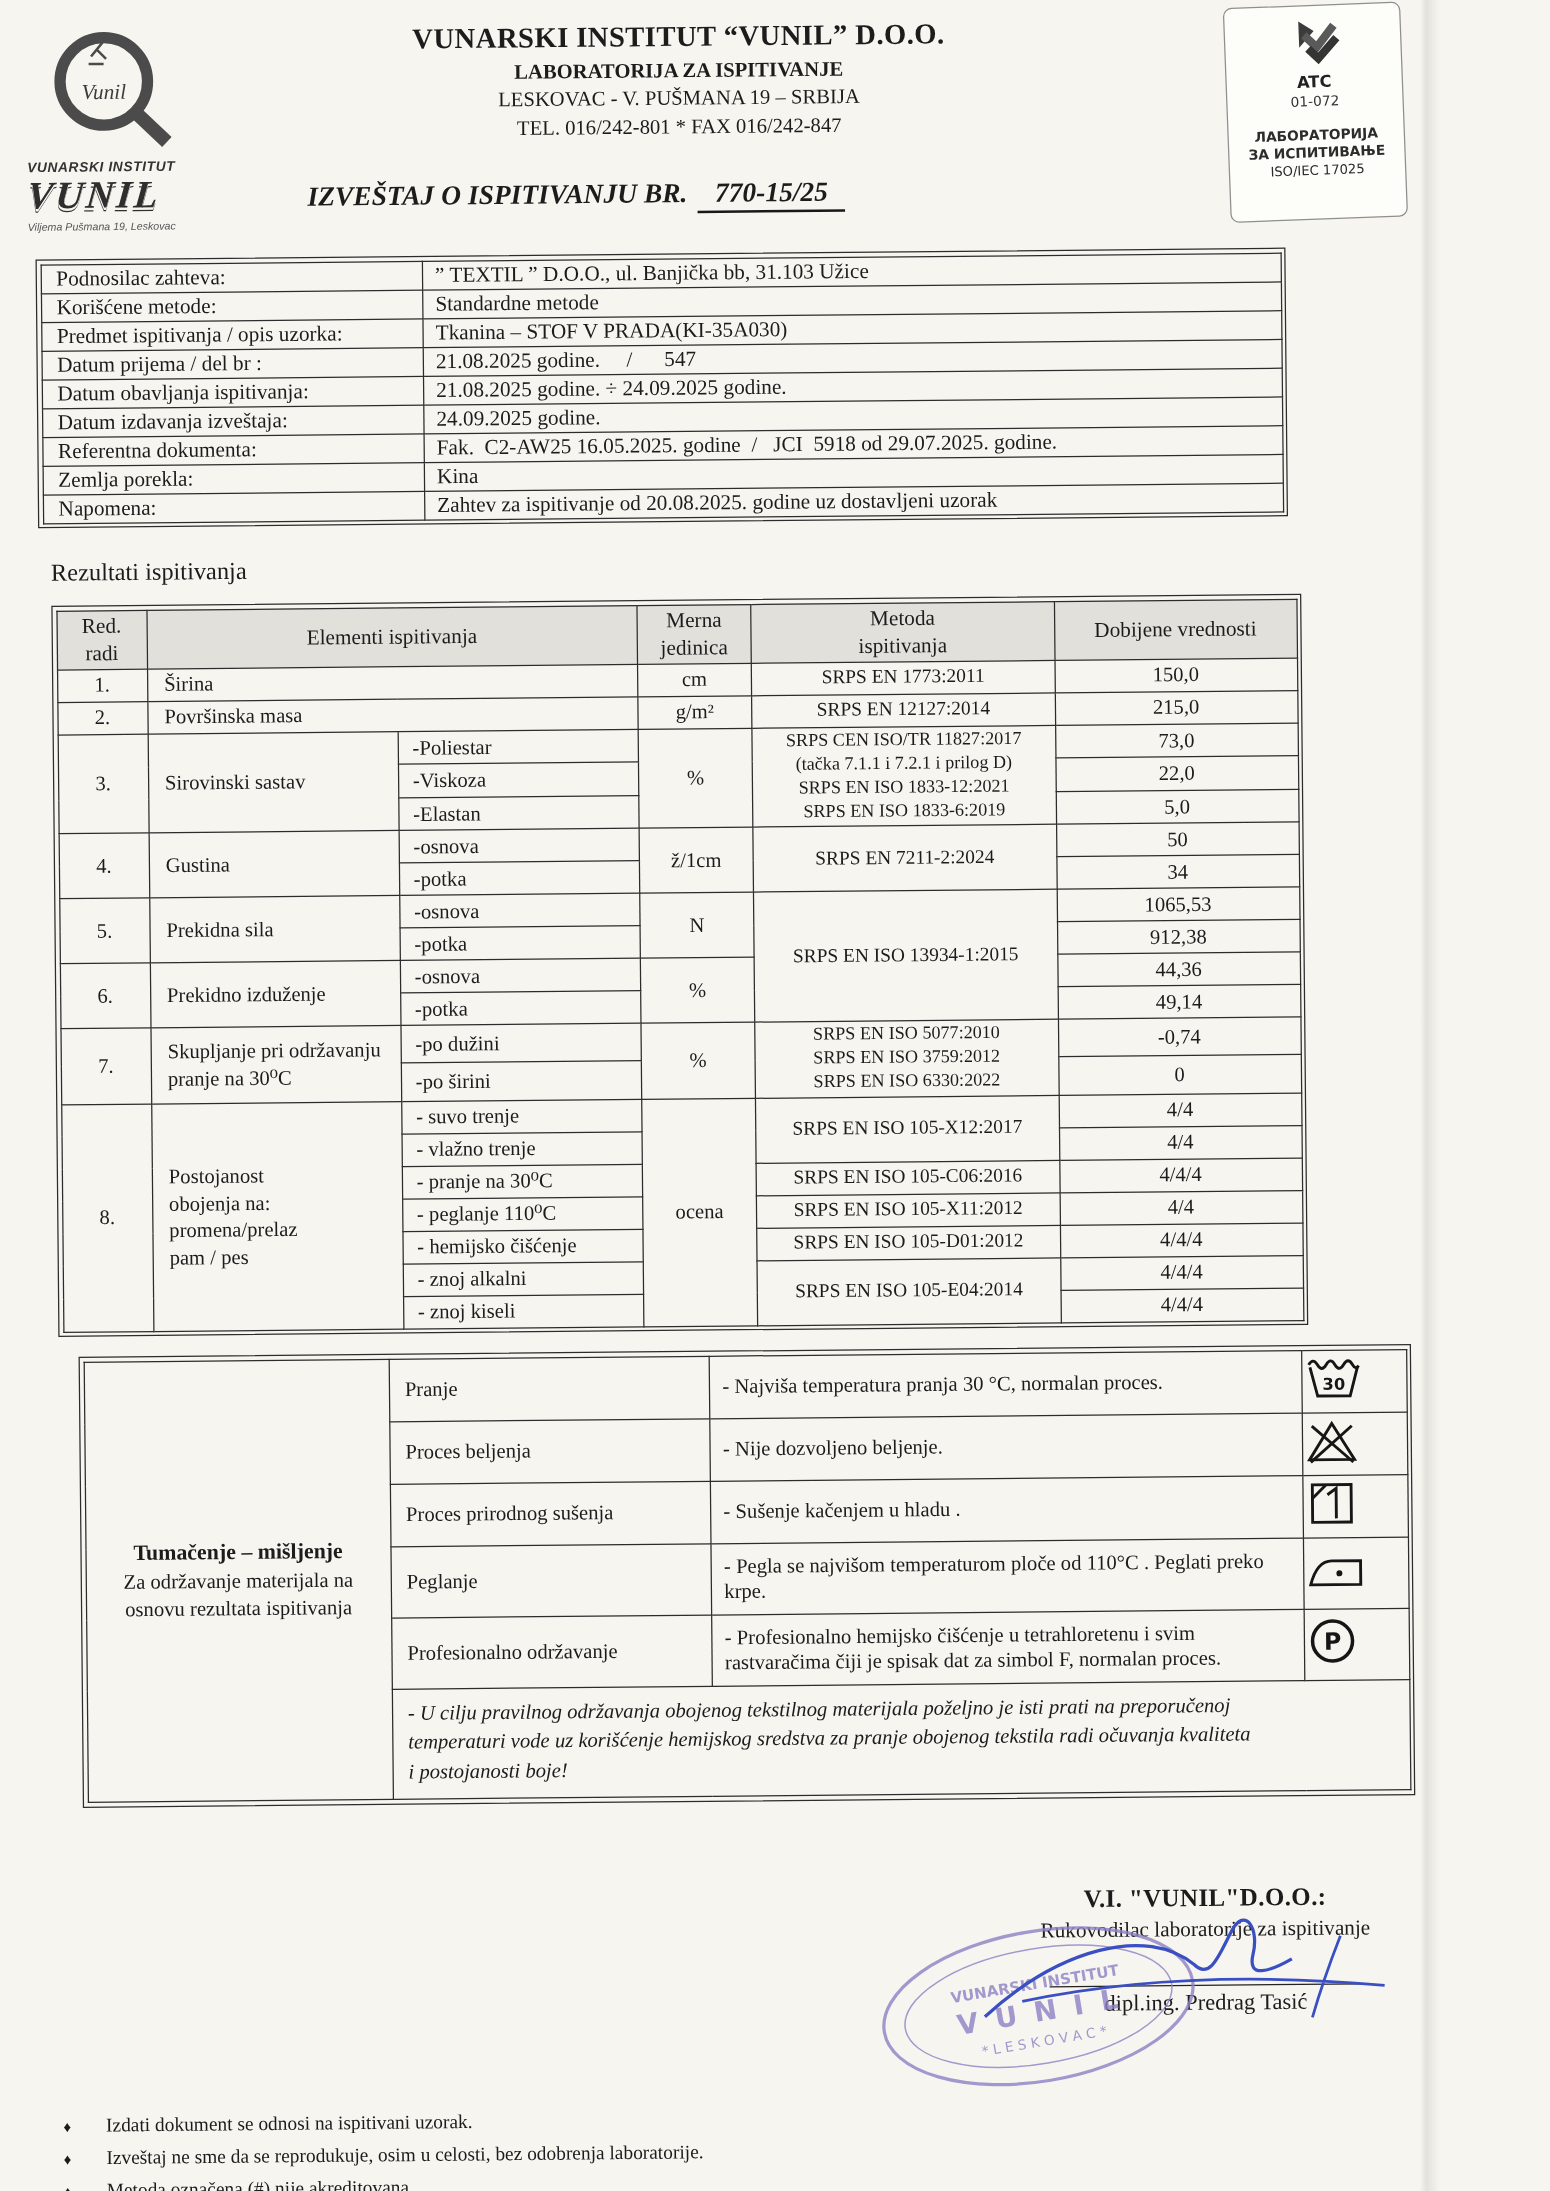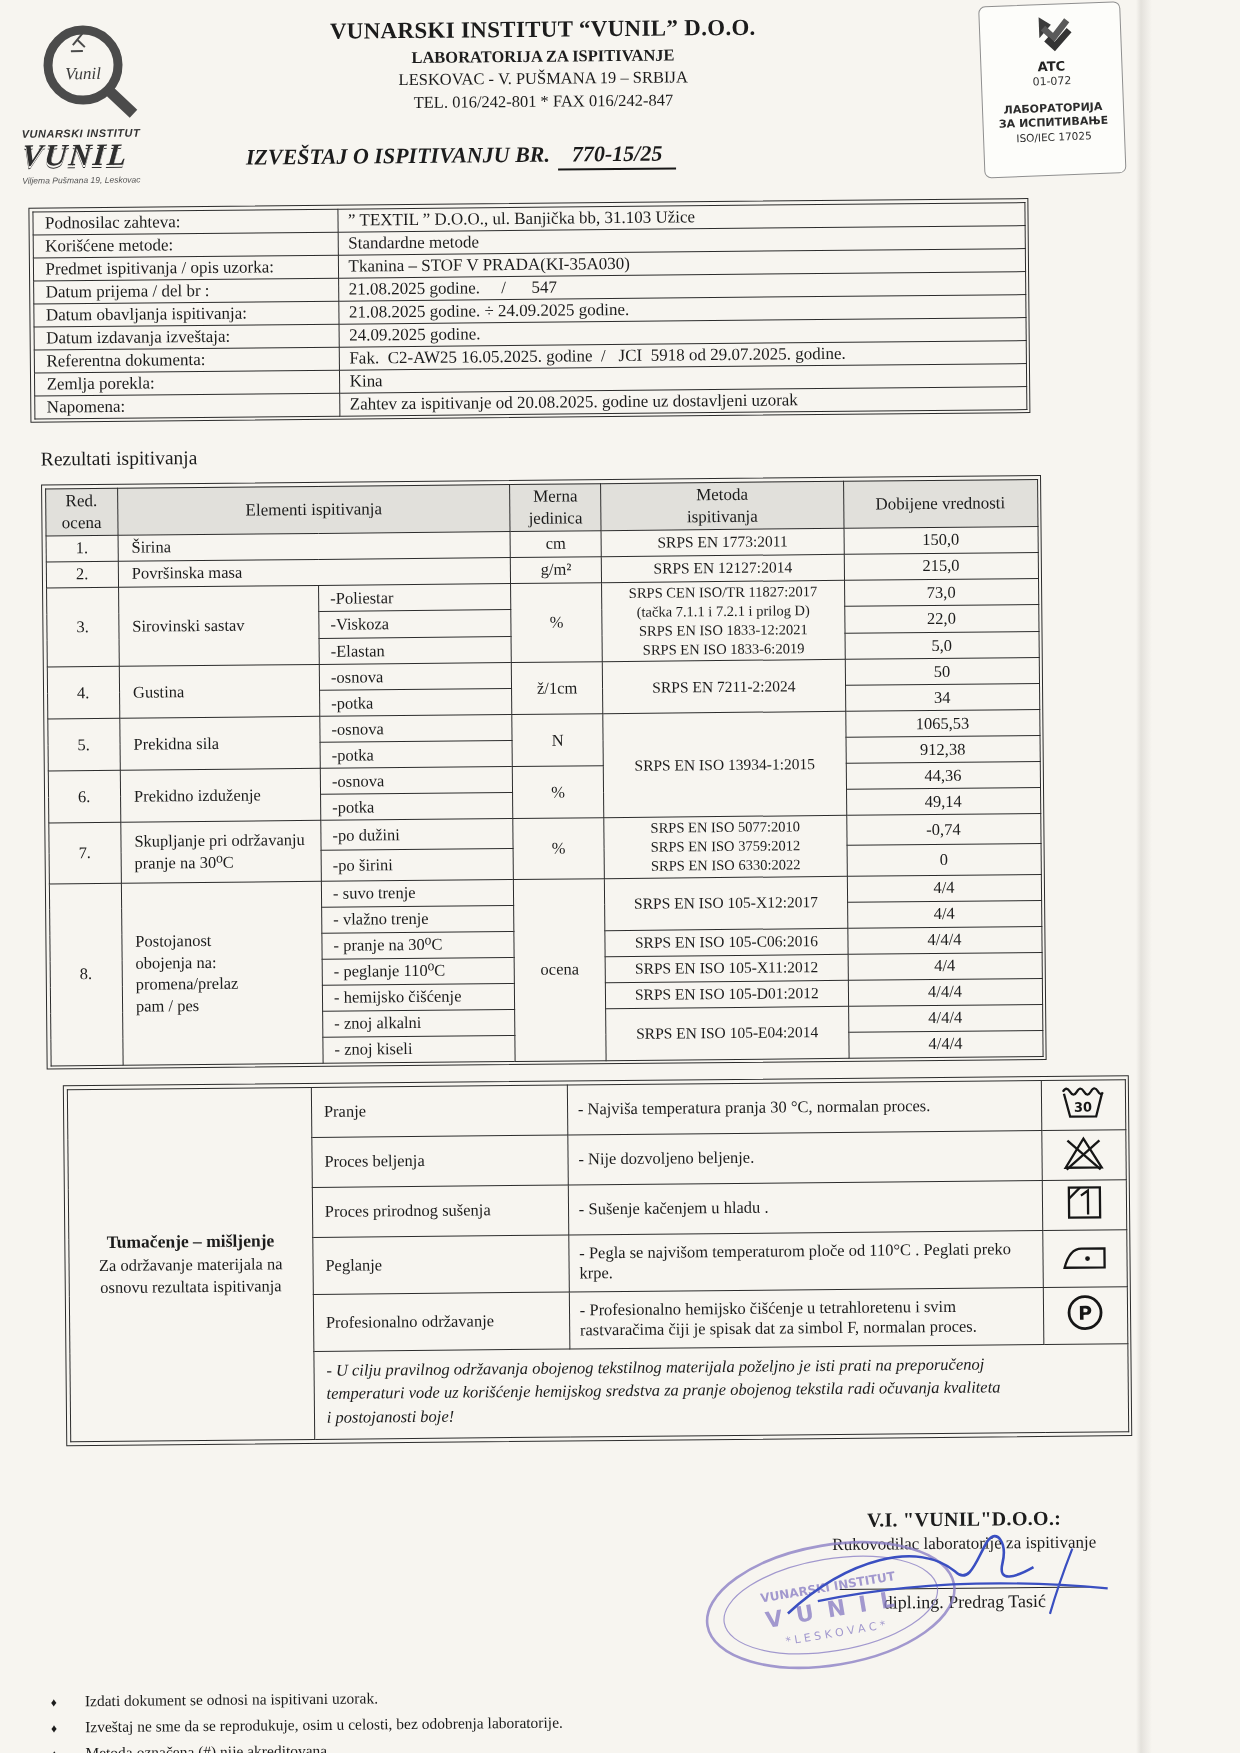--- a/index.html
+++ b/index.html
@@ -61,21 +61,21 @@
   .results-table .method-sm{text-align:center;font-size:14.5px;line-height:1.32;}
   .results-table td{height:23px;}
 
   
   .care-wrap{margin:16px 0 0 60px;width:1066px;box-sizing:border-box;}
   .care-table td{font-size:16.5px;}
   .care-head{width:232px;text-align:center;vertical-align:middle;padding:4px 10px;line-height:1.35;}
   .care-head-bold{font-weight:bold;font-size:17.5px;}
   .care-label{width:246px;padding:9px 6px 9px 12px;}
   .care-desc{padding:8px 10px;}
-  .care-icon-cell{width:80px;text-align:center;padding:3px 2px;}
+  .care-icon-cell{width:80px;padding:3px 2px;}
   .care-note{font-style:italic;padding:7px 120px 9px 12px;line-height:1.45;font-size:16.5px;}
 
   
   .sig{position:relative;height:160px;margin-top:56px;}
   .sig-inner{position:absolute;left:742px;top:14px;width:430px;text-align:center;}
   .sig-company{font-size:20px;font-weight:bold;letter-spacing:.3px;}
   .sig-role{font-size:17px;margin-top:3px;}
   .sig-rule{width:250px;margin:34px auto 0 auto;border-top:1.8px solid #222;}
   .sig-name{font-size:18px;margin-top:3px;}
   .sig-scribble{position:absolute;left:770px;top:26px;width:360px;height:120px;z-index:3;pointer-events:none;}
@@ -186,21 +186,21 @@
           <col style="width:58px">
           <col style="width:203px">
           <col style="width:196px">
           <col style="width:92px">
           <col style="width:248px">
           <col style="width:198px">
         </colgroup>
       <tbody>
         <tr class="hdr">
           <td class="preline">Red.
-ocena</td>
+radi</td>
           <td colspan="2">Elementi ispitivanja</td>
           <td class="preline">Merna
 jedinica</td>
           <td class="preline">Metoda
 ispitivanja</td>
           <td>Dobijene vrednosti</td>
         </tr>
         <tr>
           <td class="num">1.</td>
           <td colspan="2" class="el">Širina</td>

